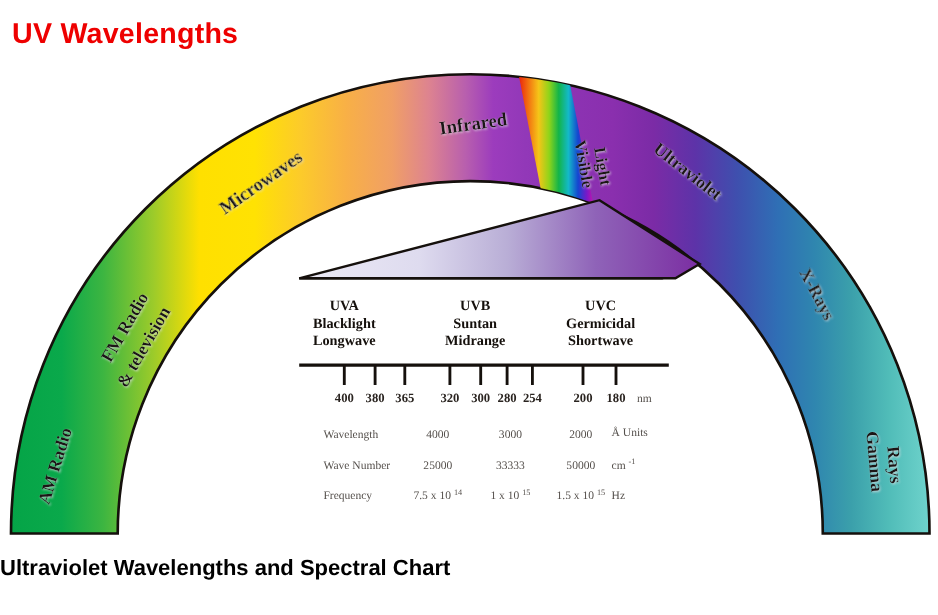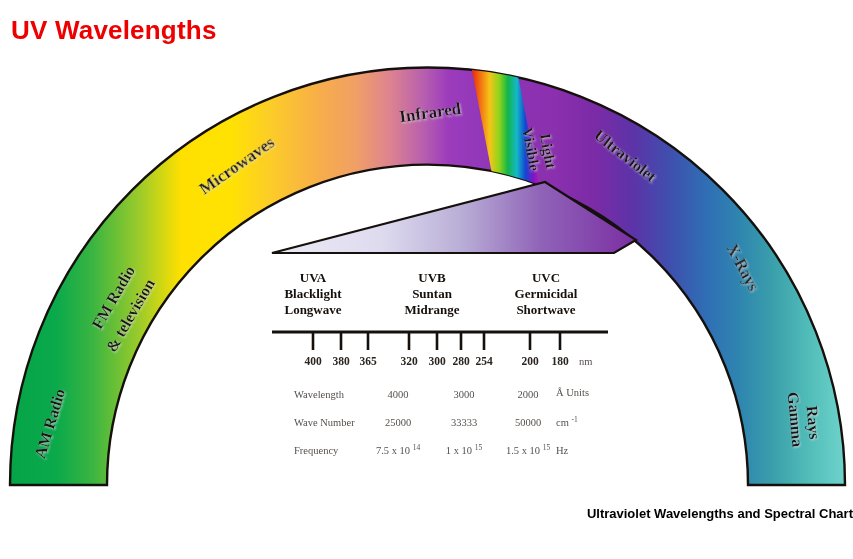--- a/index.html
+++ b/index.html
@@ -12,22 +12,22 @@
   }
   #page-title{
     position:absolute;left:11px;top:15px;
     font-size:26px;font-weight:bold;
     color:#ee0000;
     letter-spacing:0.2px;
     font-family:"Liberation Sans", sans-serif;
   }
   #caption{
     position:absolute;left:0;top:506px;width:853px;
-    text-align:right;
-    font-size:13px;font-weight:bold;color:#000;
+    text-align:left;
+    font-size:20px;font-weight:bold;color:#000;
     font-family:"Liberation Sans", sans-serif;
   }
   #stage{position:absolute;left:0;top:0;width:853px;height:396px;}
   svg{display:block;}
   .arcLabel{
     font-family:"Liberation Serif", serif;
     font-weight:bold;
     fill:#1a1512;
     text-anchor:middle;
   }

